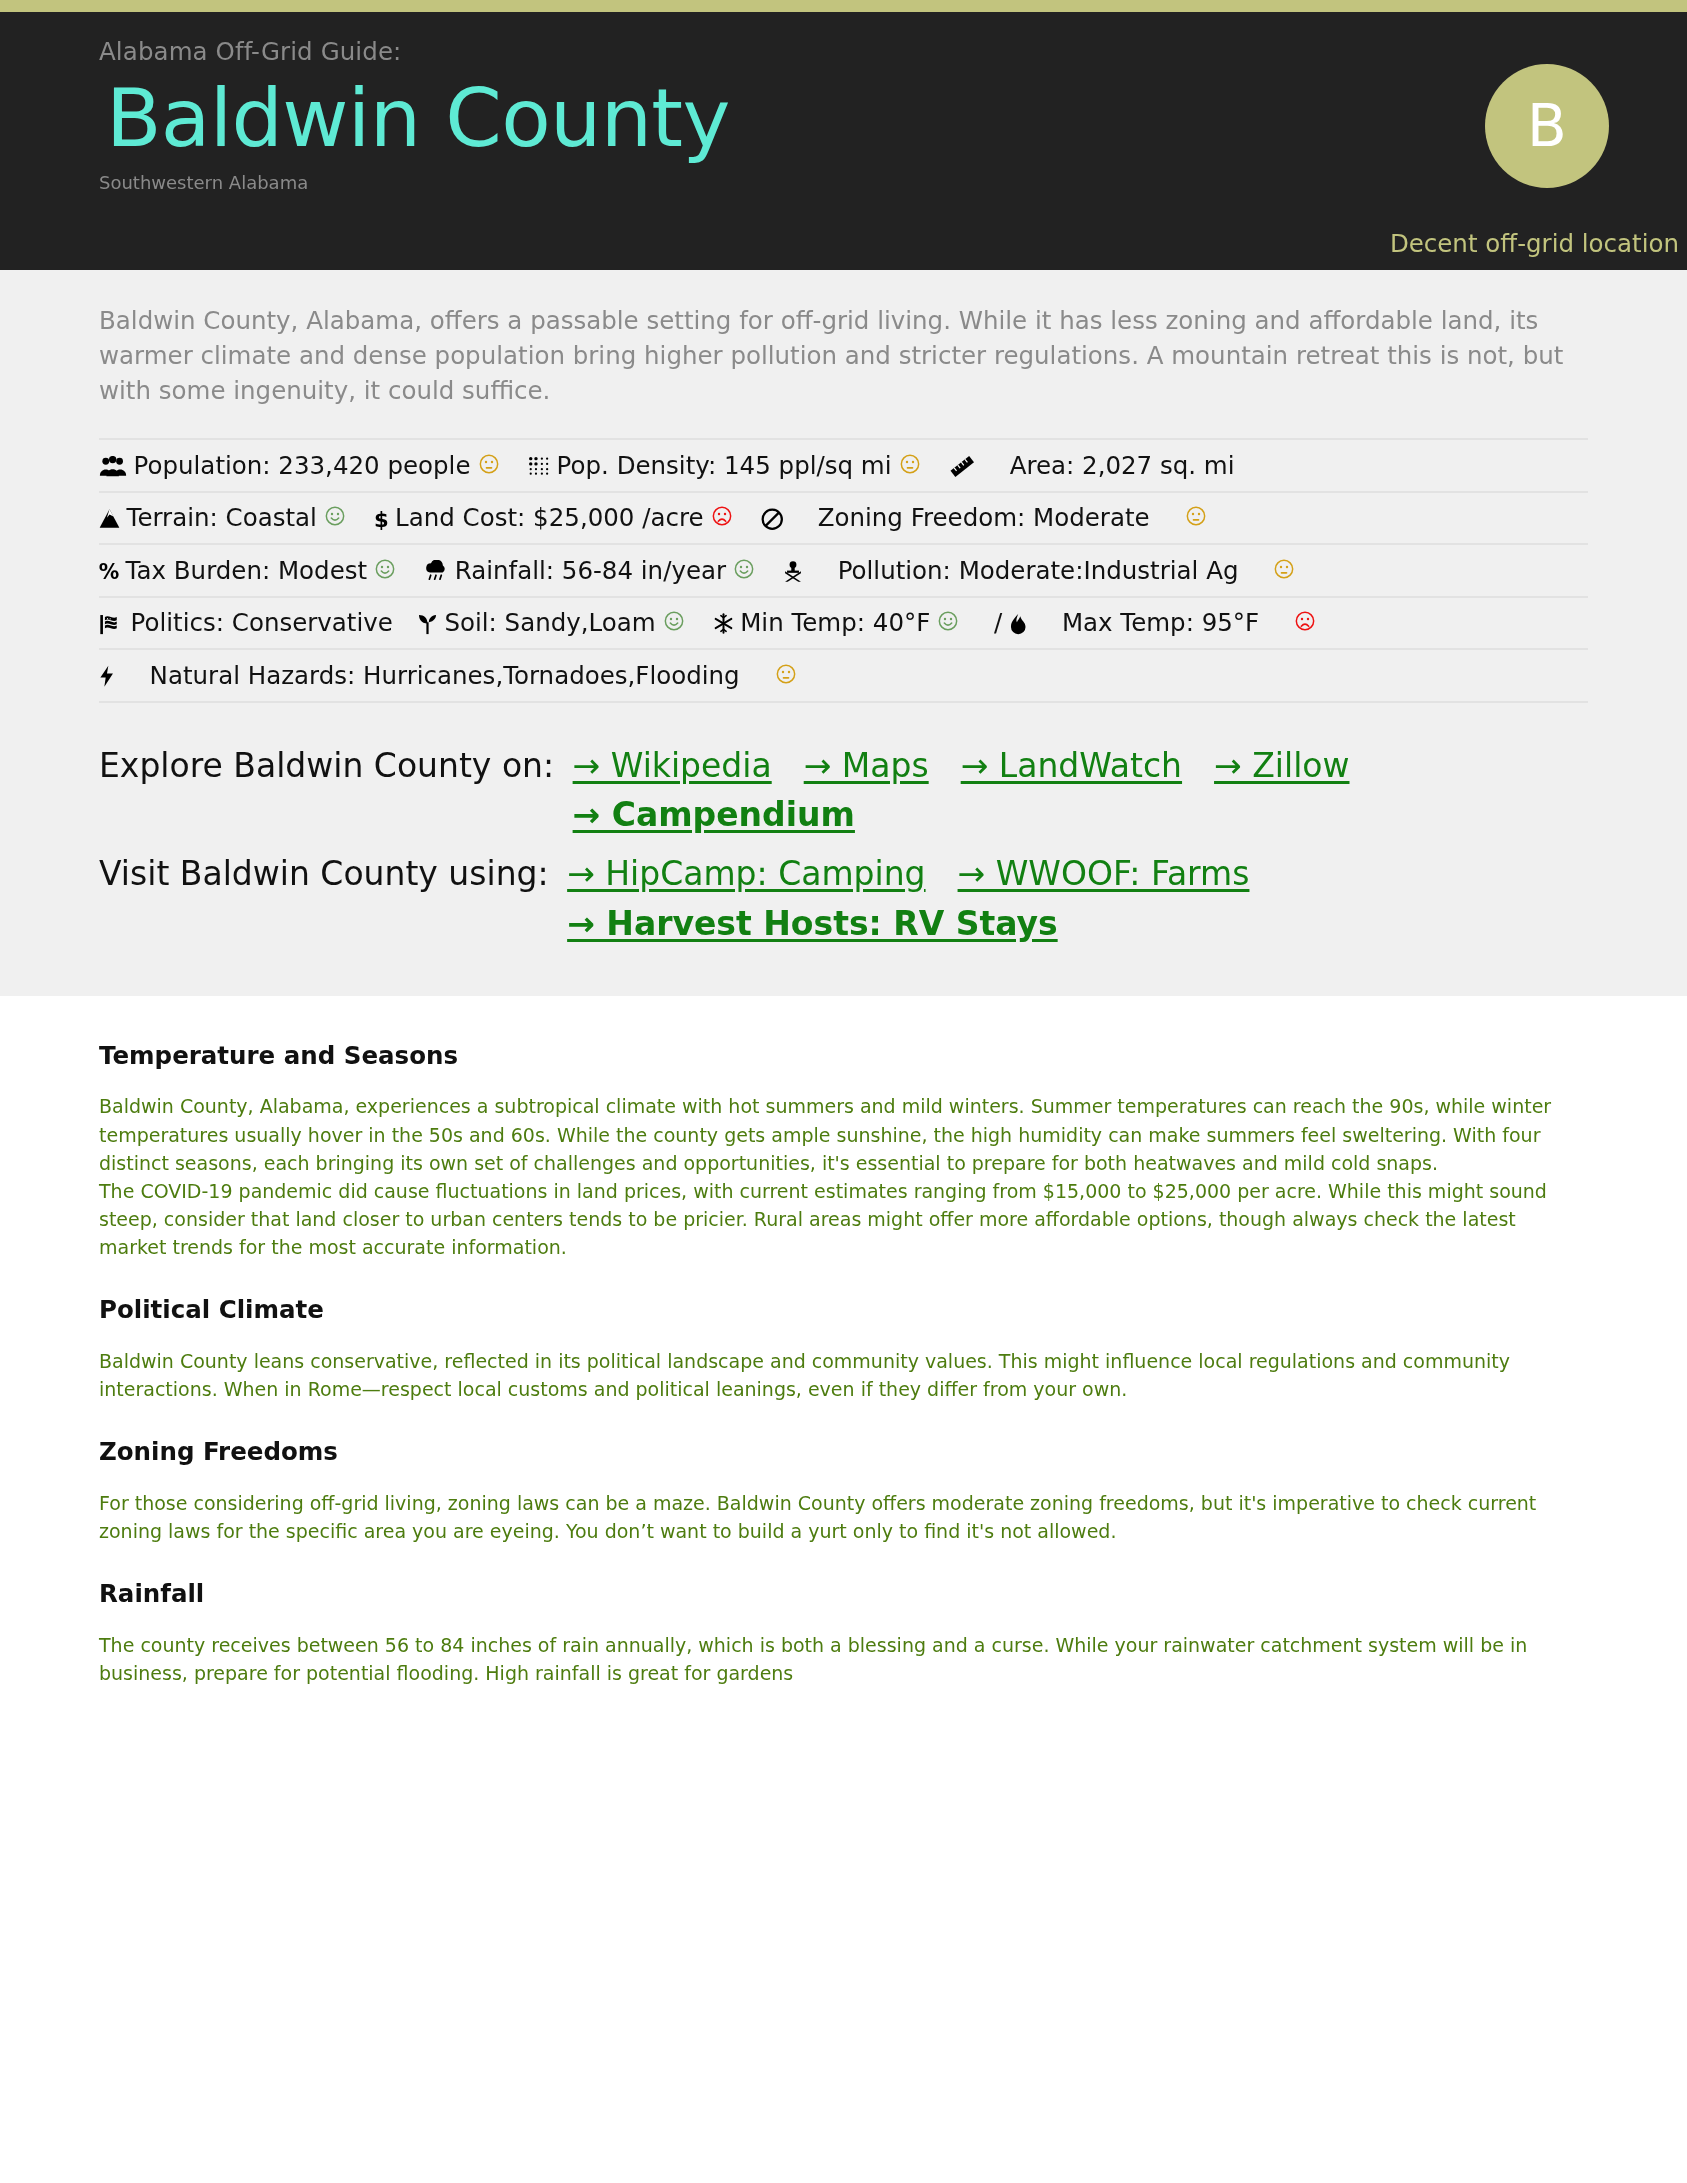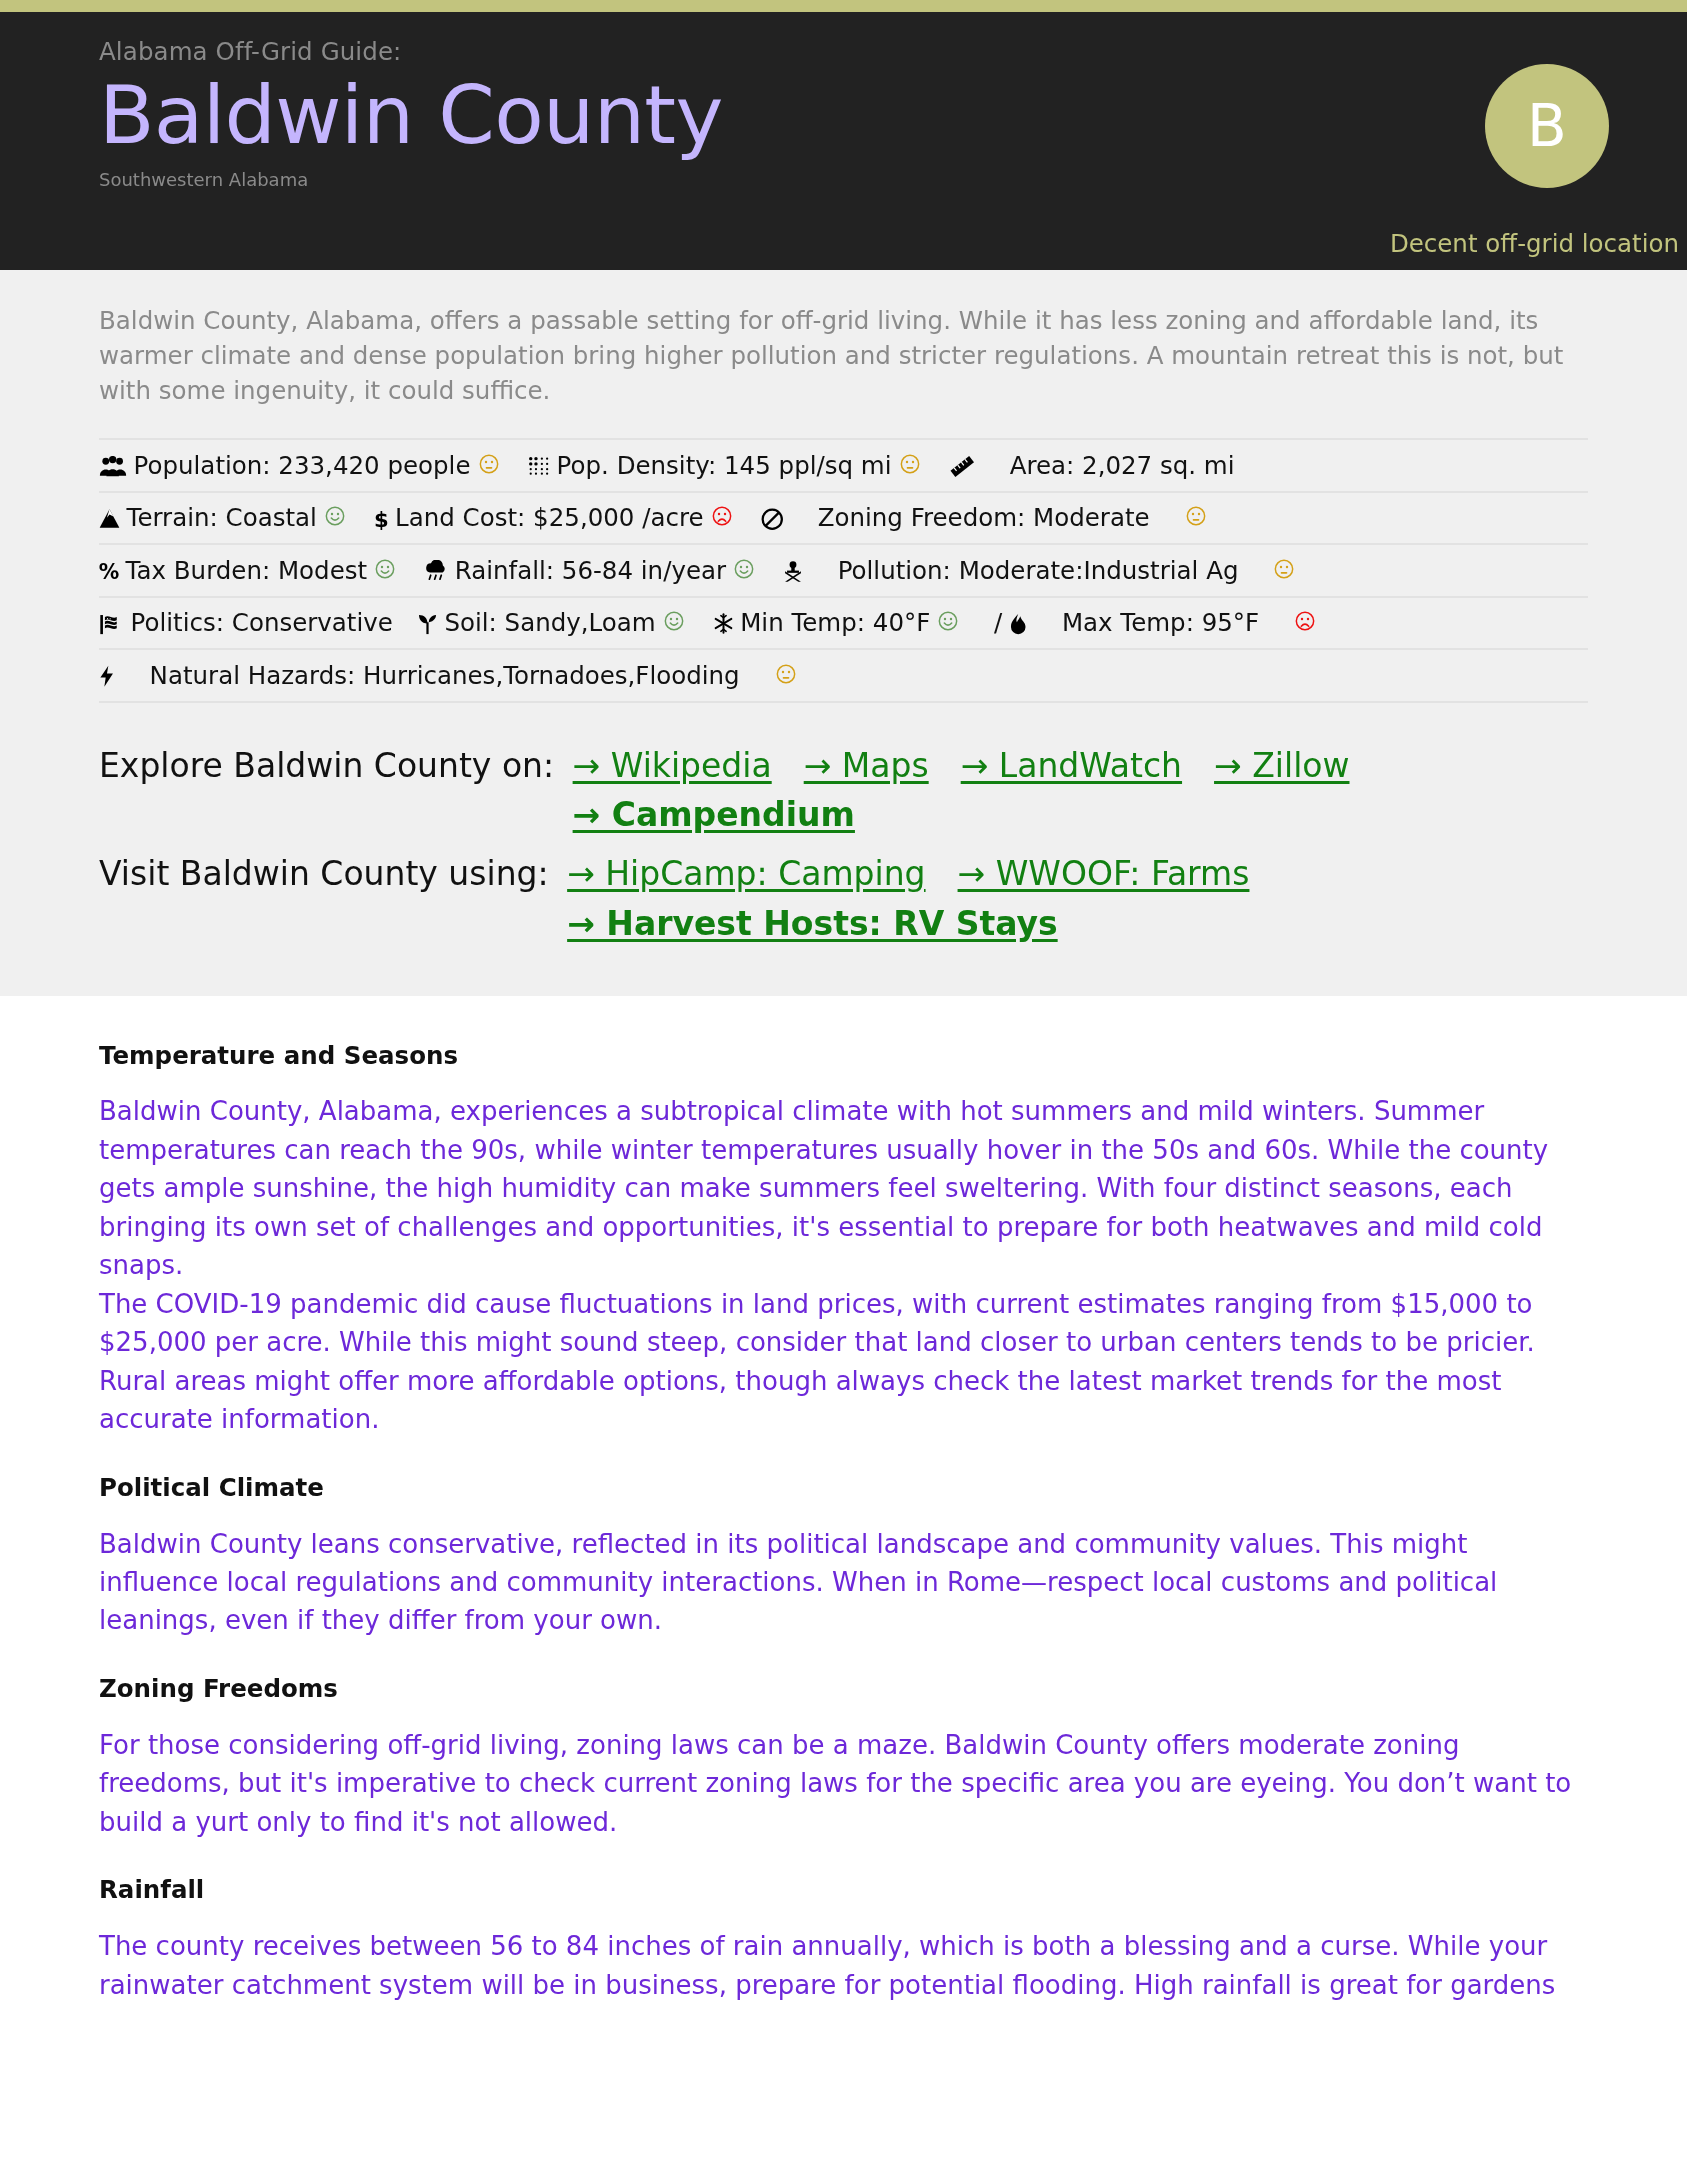--- a/index.html
+++ b/index.html
@@ -30,25 +30,25 @@
     padding-right: 0;
   }
   .eyebrow {
     color: #8a8a8a;
     font-size: 24.5px;
     letter-spacing: 0.1px;
     line-height: 1.2;
     margin: 0 0 4px 0;
   }
   .county-title {
-    color: #c4b5fd;
+    color: #5eead4;
     font-size: 81px;
     font-weight: 400;
     line-height: 1.12;
-    margin: 0;
+    margin: 7px;
     letter-spacing: -0.7px;
   }
   .subregion {
     color: #8a8a8a;
     font-size: 18px;
     margin: 8px 0 0 0;
     line-height: 1.2;
   }
   .grade-circle {
     position: absolute;
@@ -153,22 +153,22 @@
   }
   .sec-head {
     font-size: 24.5px;
     font-weight: bold;
     color: #111111;
     margin: 0 0 22.5px 0;
     line-height: 1.2;
   }
   .sec-head.not-first { margin-top: 34px; }
   .sec-body {
-    font-size: 26px;
-    color: #6d28d9;
+    font-size: 19px;
+    color: #4d7c0f;
     line-height: 1.48;
     margin: 0;
     max-width: 1489px;
   }
 </style>
 </head>
 <body>
 
 <div class="accent-bar"></div>
 

